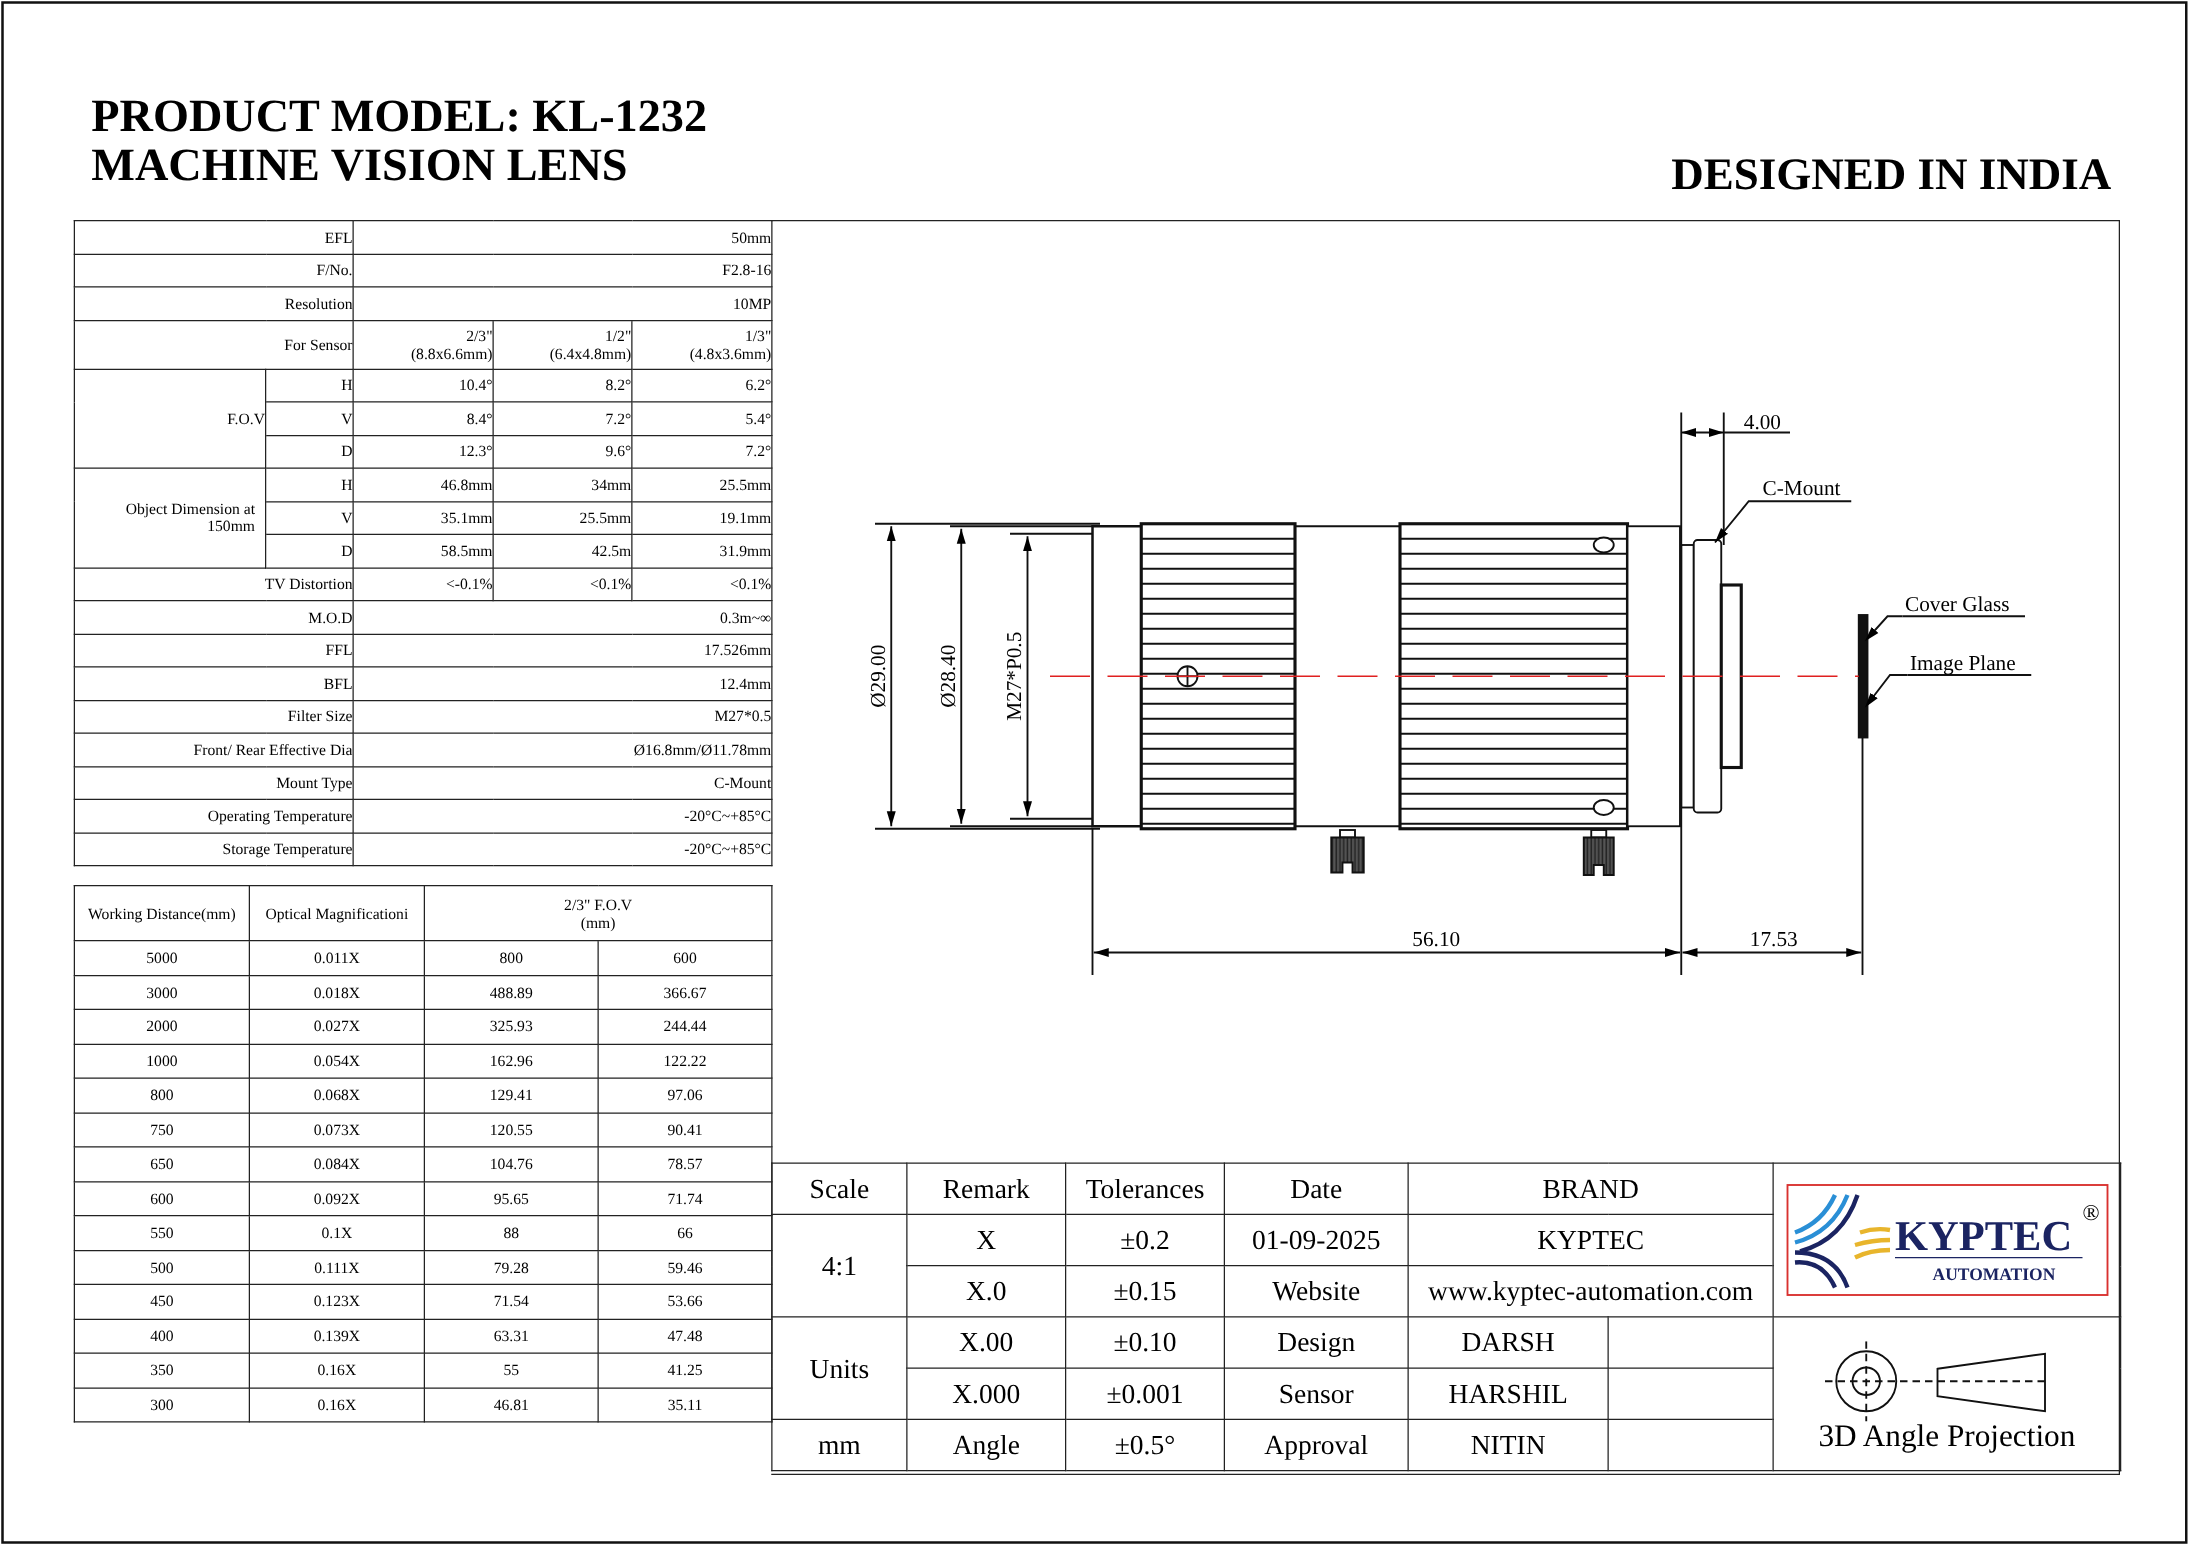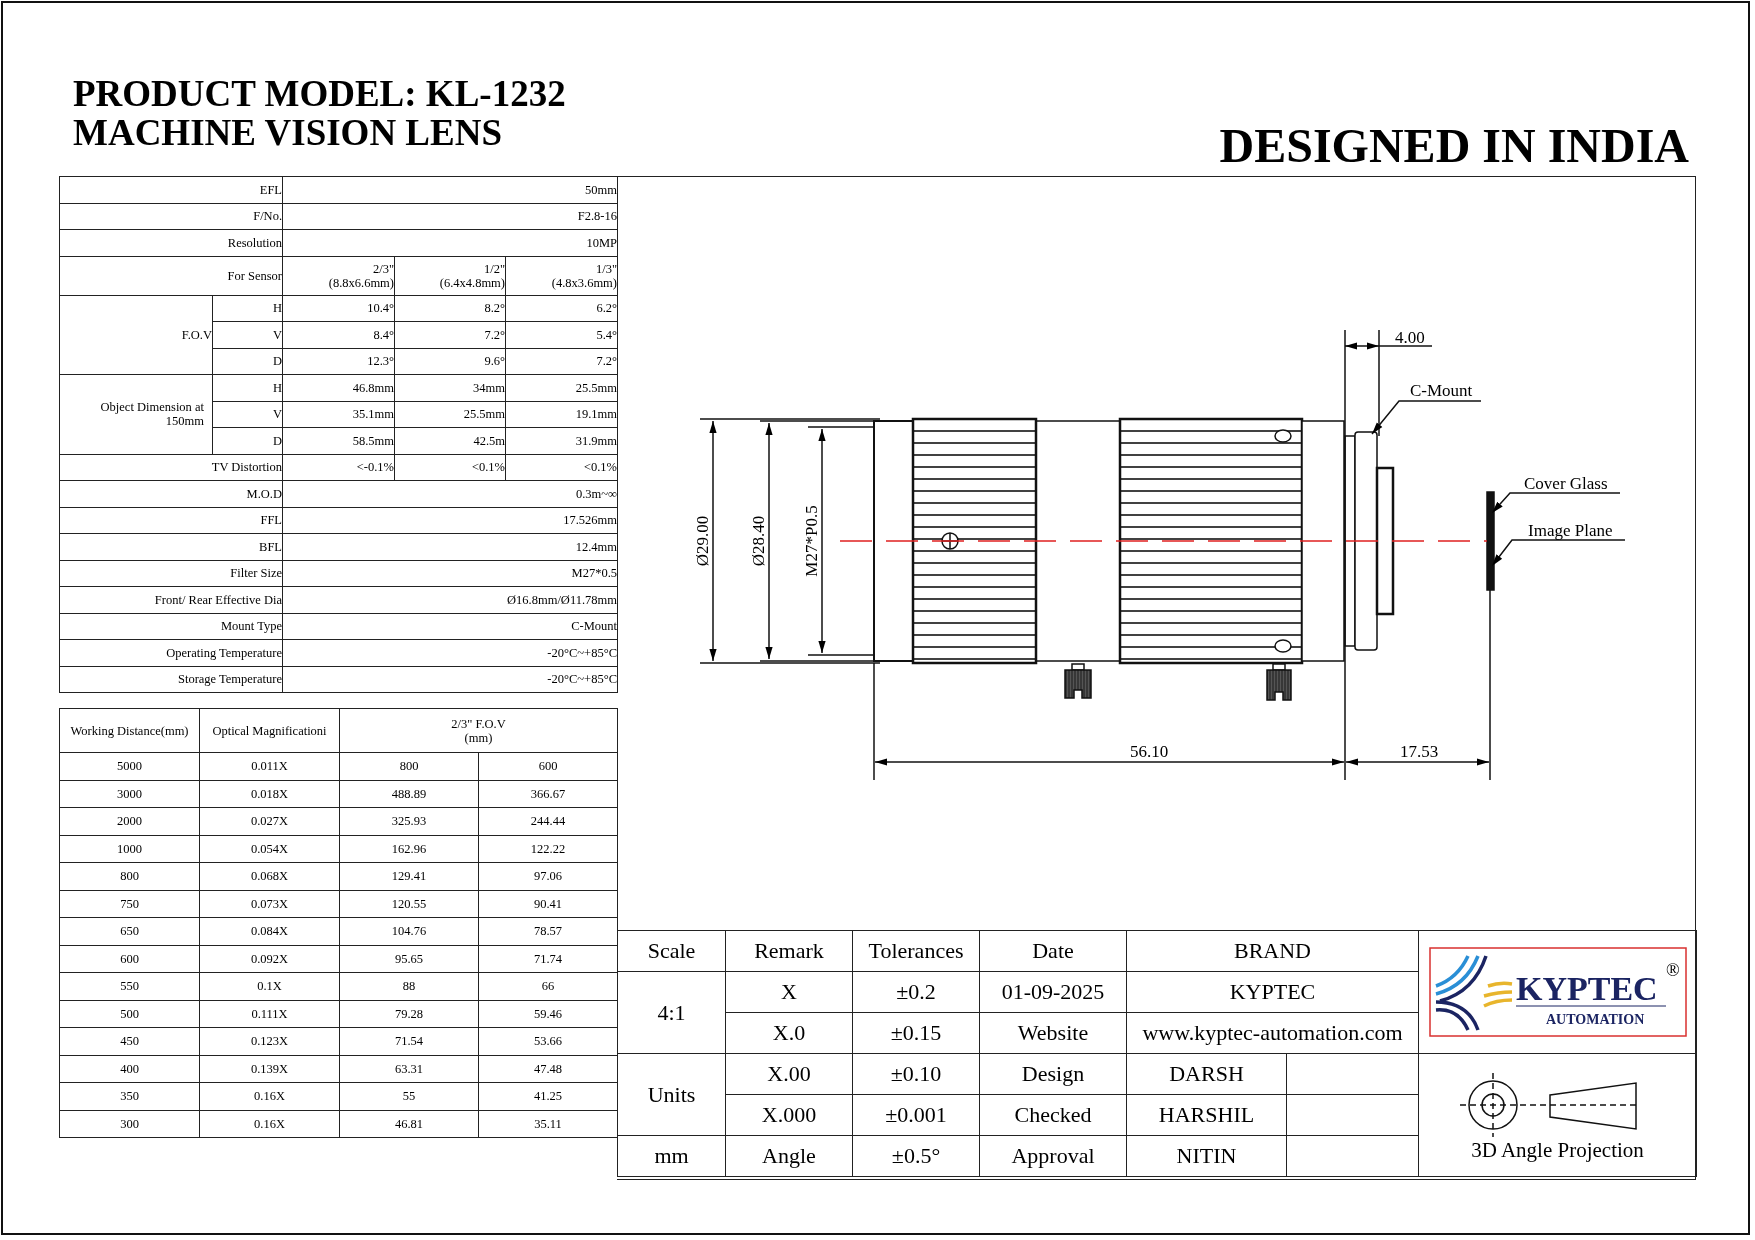--- a/index.html
+++ b/index.html
@@ -1,19 +1,19 @@
 <!DOCTYPE html>
 <html><head>
 <meta charset="utf-8">
 <style>
   html,body{margin:0;padding:0;background:#fff;}
   body{width:1755px;height:1240px;position:relative;overflow:hidden;font-family:"Liberation Serif","DejaVu Serif",serif;color:#000;}
   .frame{position:absolute;left:1px;top:1px;width:1749px;height:1234px;border:2px solid #111;box-sizing:border-box;}
   .title{position:absolute;left:73px;top:74px;font-weight:bold;font-size:37px;line-height:39px;}
-  .designed{position:absolute;right:66px;top:118px;font-weight:bold;font-size:48px;}
+  .designed{position:absolute;right:66px;top:118px;font-weight:bold;font-size:36px;}
   .abs{position:absolute;}
   table{border-collapse:collapse;position:absolute;table-layout:fixed;}
   td{border:1.5px solid #222;text-align:center;vertical-align:middle;padding:0;font-size:12.5px;line-height:14px;}
   #spec{left:59px;top:176px;width:558px;}
   #spec td{height:25.5px;text-align:right;}
   #wd{left:59px;top:708px;width:558px;}
   #wd td{height:26.5px;}
   #wd tr.hdr td{height:43px;}
   .drawbox{position:absolute;left:617px;top:176px;width:1079px;height:1004px;border:1.5px solid #222;border-left:none;box-sizing:border-box;}
   #tb{left:617px;top:930px;width:1079px;}
@@ -400,27 +400,27 @@
     <td rowspan="3">
       <svg width="200" height="70" viewBox="0 0 200 70">
         <g stroke="#111" stroke-width="1.5" fill="none">
           <circle cx="35" cy="32" r="24"></circle>
               <circle cx="35" cy="32" r="11"></circle>
           <line x1="2" y1="32" x2="180" y2="32" stroke-dasharray="6,4"></line>
           <line x1="35" y1="0" x2="35" y2="64" stroke-dasharray="6,4"></line>
           <path d="M92,22 L178,10 L178,56 L92,44 z"></path>
         </g>
       </svg>
-      <div style="font-size:21px">3D Angle Projection</div>
+      <div style="font-size:25px">3D Angle Projection</div>
     </td>
   </tr>
   <tr>
     <td>X.000</td>
     <td>±0.001</td>
-    <td>Checked</td>
+    <td>Sensor</td>
     <td>HARSHIL</td>
     <td></td>
   </tr>
   <tr>
     <td>mm</td>
     <td>Angle</td>
     <td>±0.5°</td>
     <td>Approval</td>
     <td>NITIN</td>
     <td></td>

